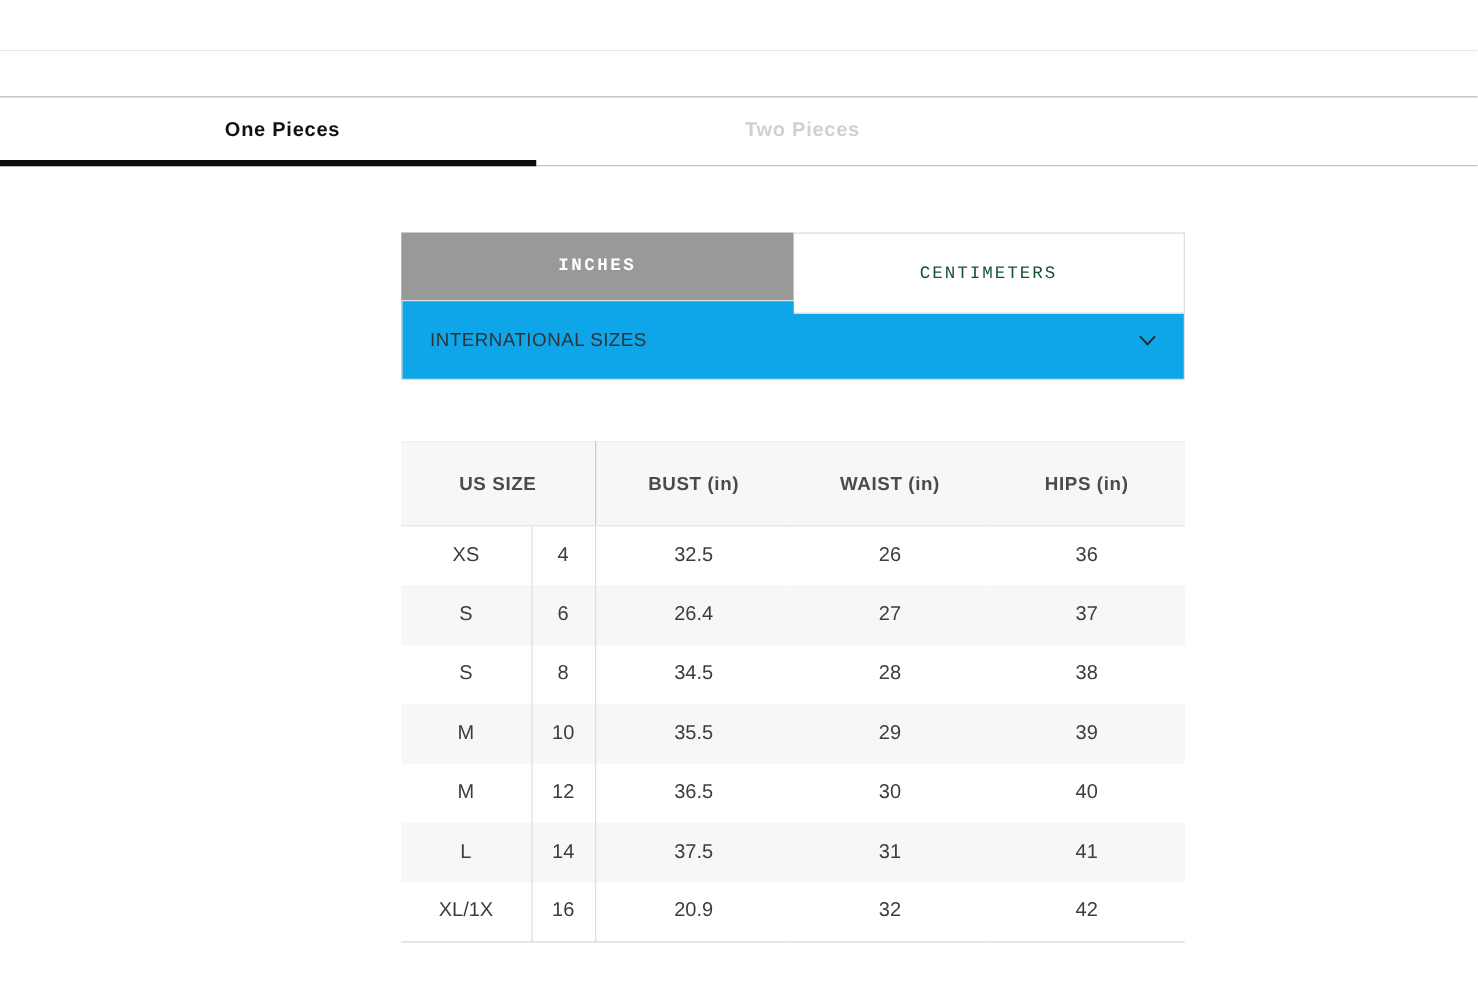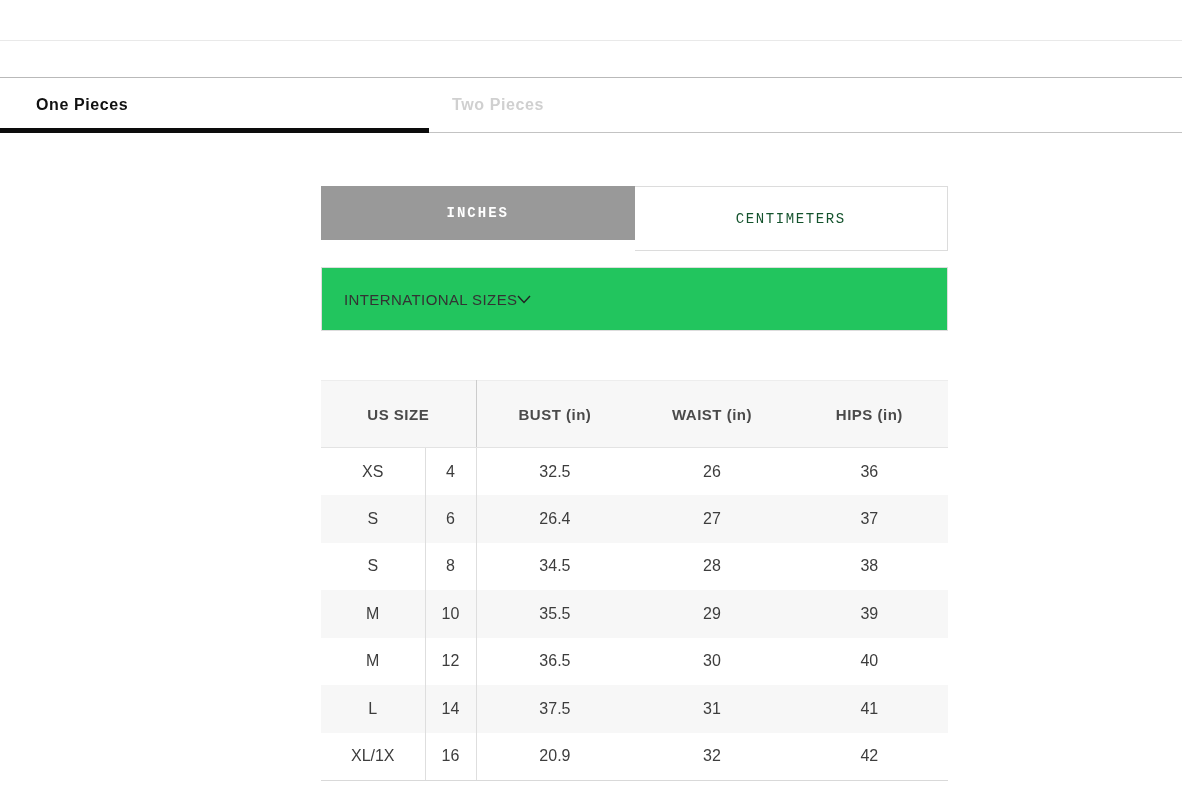--- a/index.html
+++ b/index.html
@@ -21,21 +21,21 @@
   .tab-bar {
     position: absolute; top: 77px; left: 0;
     width: 1182px; height: 56px;
     border-top: 1px solid #b9b9b9;
     border-bottom: 1px solid #c3c3c3;
     display: flex;
     background: #fff;
   }
   .tab {
     width: 416px; height: 100%;
-    display: flex; align-items: center; justify-content: flex-start;
+    display: flex; align-items: center; justify-content: center;
     font-size: 16px; font-weight: bold; letter-spacing: 0.6px;
     color: #d0d0d0;
     cursor: pointer;
     user-select: none;
     padding-left: 36px;
   }
   .tab.active { color: #111; }
   .active-underline {
     position: absolute; left: 0; bottom: -1px;
     width: 429px; height: 5px; background: #0c0c0c;
@@ -60,25 +60,24 @@
     font-weight: bold; letter-spacing: 2px;
   }
   .unit-btn.centimeters {
     height: 65px;
     background: #ffffff; color: #14532d;
     border: 1px solid #dcdcdc; border-left: none;
     font-weight: normal; letter-spacing: 1.6px;
   }
 
   .intl-dropdown {
-    margin-top: 27px;
     width: 627px; height: 64px;
     border: 1px solid #dddddd;
-    background: #22c55e;
-    display: flex; align-items: center; 
+    background: #0ea5e9;
+    display: flex; align-items: center; justify-content: space-between;
     padding: 0 22px;
     font-size: 15px; letter-spacing: 0.4px; color: #333;
     cursor: pointer;
     user-select: none;
   }
   .chevron { width: 14px; height: 9px; flex: 0 0 auto; }
 
   table.size-chart {
     margin-top: 49px;
     width: 627px;

